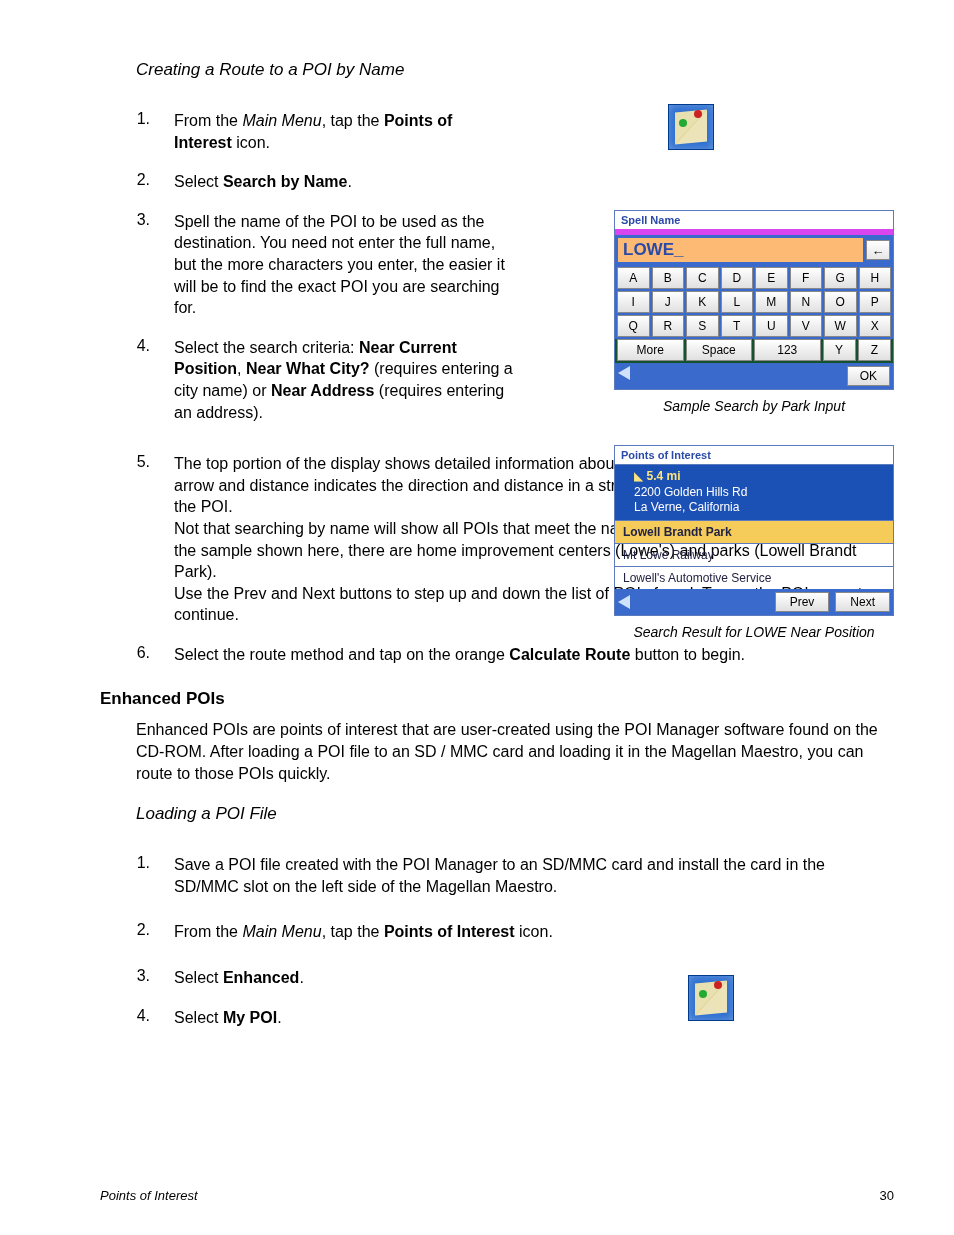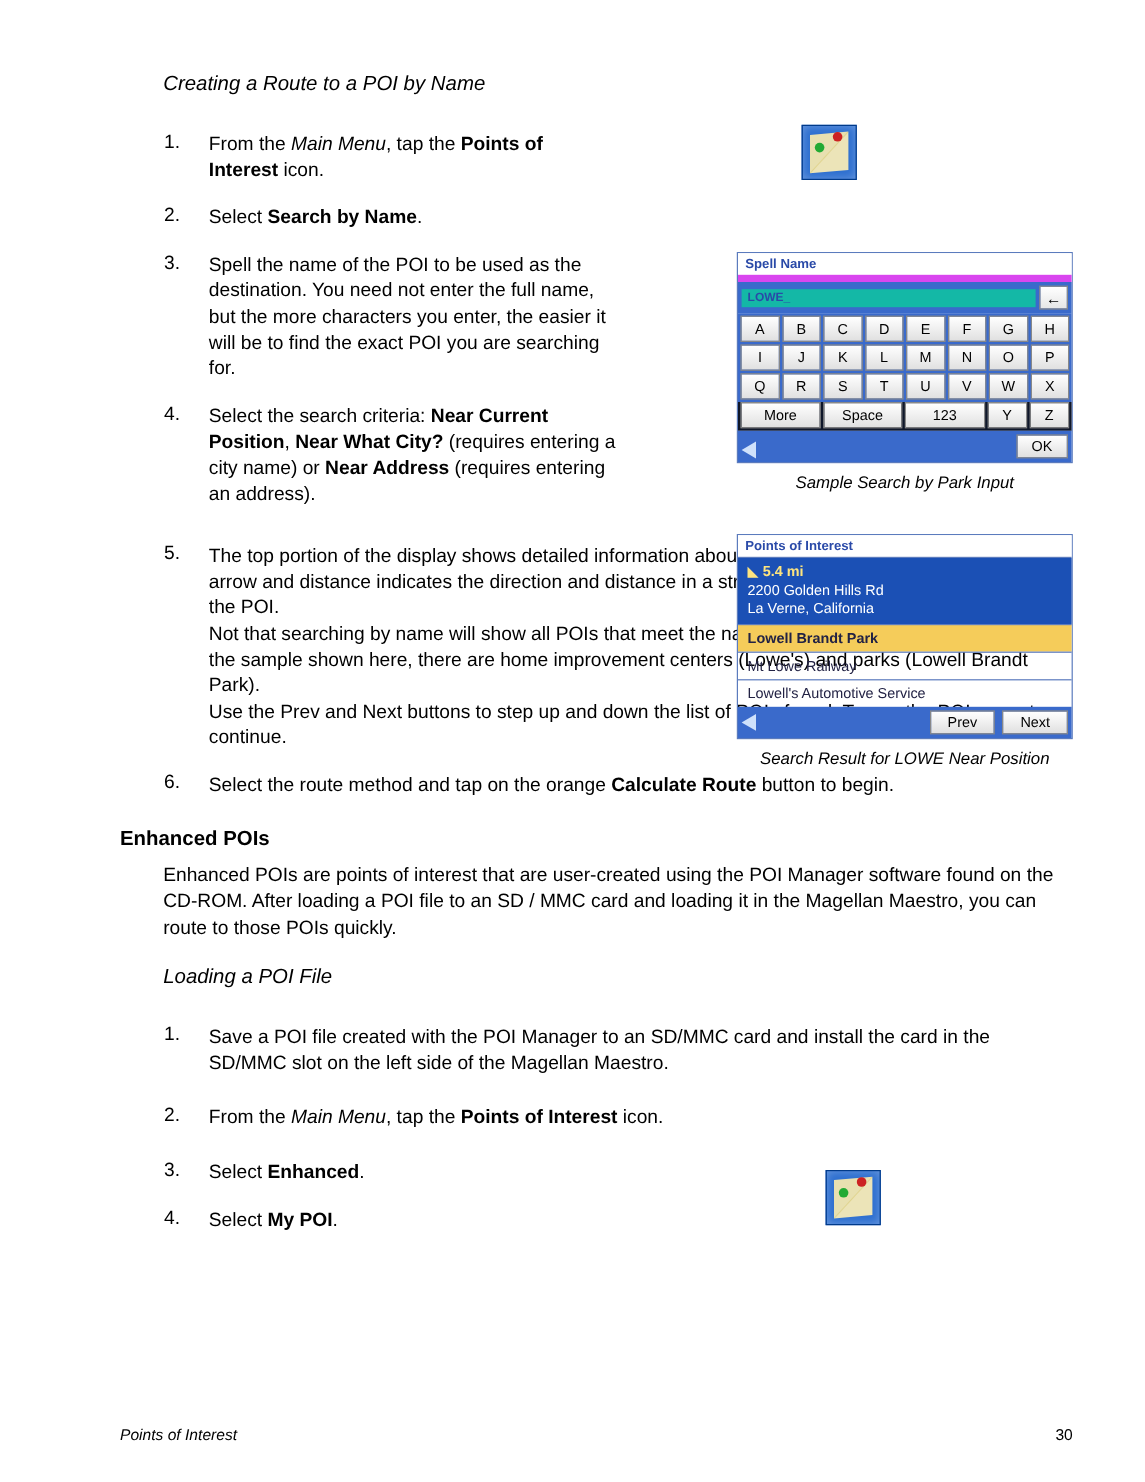--- a/index.html
+++ b/index.html
@@ -112,23 +112,23 @@
   }
   .kbd-input-row {
     display:flex;
     align-items:center;
     background:#3a6acb;
     padding:3px;
     gap:3px;
   }
   .kbd-input {
     flex:1;
-    background:#14b8a6;
+    background:#fdba74;
     color:#2a4aa8;
-    font-size:10px;
+    font-size:17px;
     font-weight:700;
     padding:2px 5px;
   }
   .kbd-back {
     width:22px; height:18px;
     background: linear-gradient(#fff,#e6e6e6);
     border:1px solid #888;
     display:flex;align-items:center;justify-content:center;
     font-size:13px;font-weight:700;
   }
@@ -144,27 +144,27 @@
     border:1px solid #888;
     text-align:center;
     font-size:12px;
     padding:3px 0;
   }
   .kbd-row4 {
     display:grid;
     grid-template-columns: 2fr 2fr 2fr 1fr 1fr;
     gap:2px;
     padding:0 2px 2px;
-    background:#0f172a;
+    background:#14532d;
   }
   .kbd-footer {
     background:#3a6acb;
     display:flex;
     justify-content:space-between;
-    align-items:flex-end;
+    align-items:flex-start;
     padding:3px;
   }
   .tri-left {
     width:0;height:0;
     border-top:7px solid transparent;
     border-bottom:7px solid transparent;
     border-right:12px solid #cfe1fb;
   }
   .ok-btn {
     background:linear-gradient(#fff,#e0e0e0);
@@ -180,21 +180,21 @@
     font-family:Tahoma,Arial,sans-serif;
     font-size:12px;
   }
   .res-title {
     color:#2a4aa8;font-weight:700;font-size:11px;
     padding:3px 6px;
     background:#fff;
     border-bottom:1px solid #5b7bbd;
   }
   .res-detail {
-    background:#1b50b5;color:#fff;padding:4px 8px;line-height:1.3;
+    background:#1b50b5;color:#fff;padding:4px 19px;line-height:1.3;
   }
   .res-detail .dist { color:#fde47f; font-weight:700; }
   .res-item {
     padding:4px 8px;border-top:1px solid #5b7bbd;color:#224;
   }
   .res-item.sel { background:#f5cc5a; font-weight:700; }
   .res-footer {
     background:#3a6acb;
     display:flex;justify-content:space-between;align-items:center;
     padding:3px;gap:6px;

